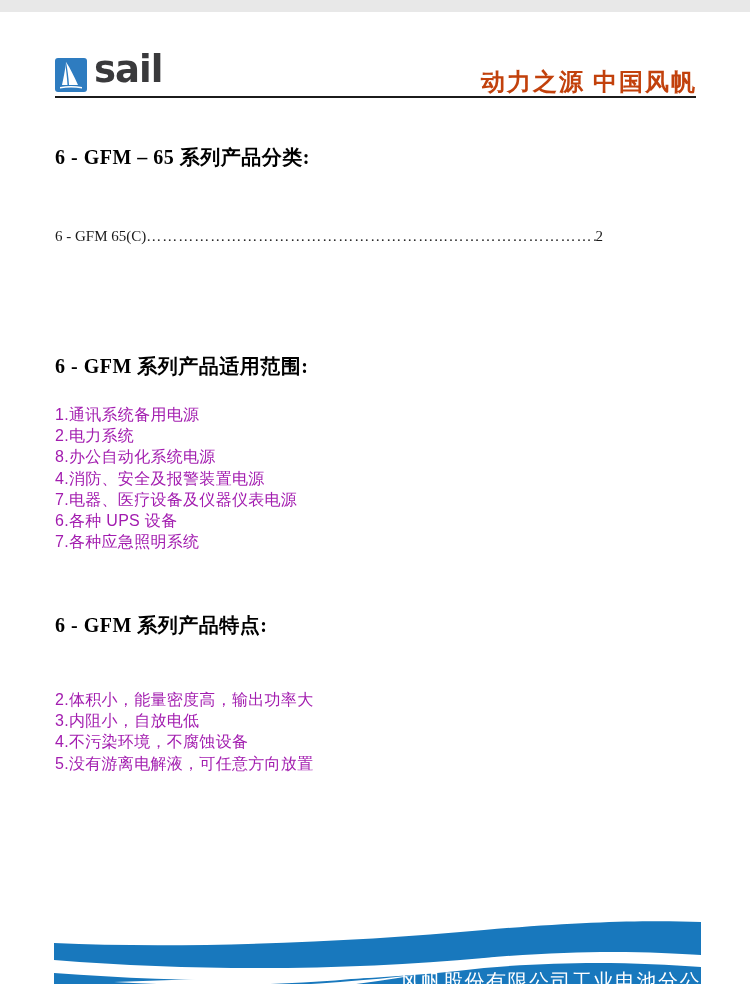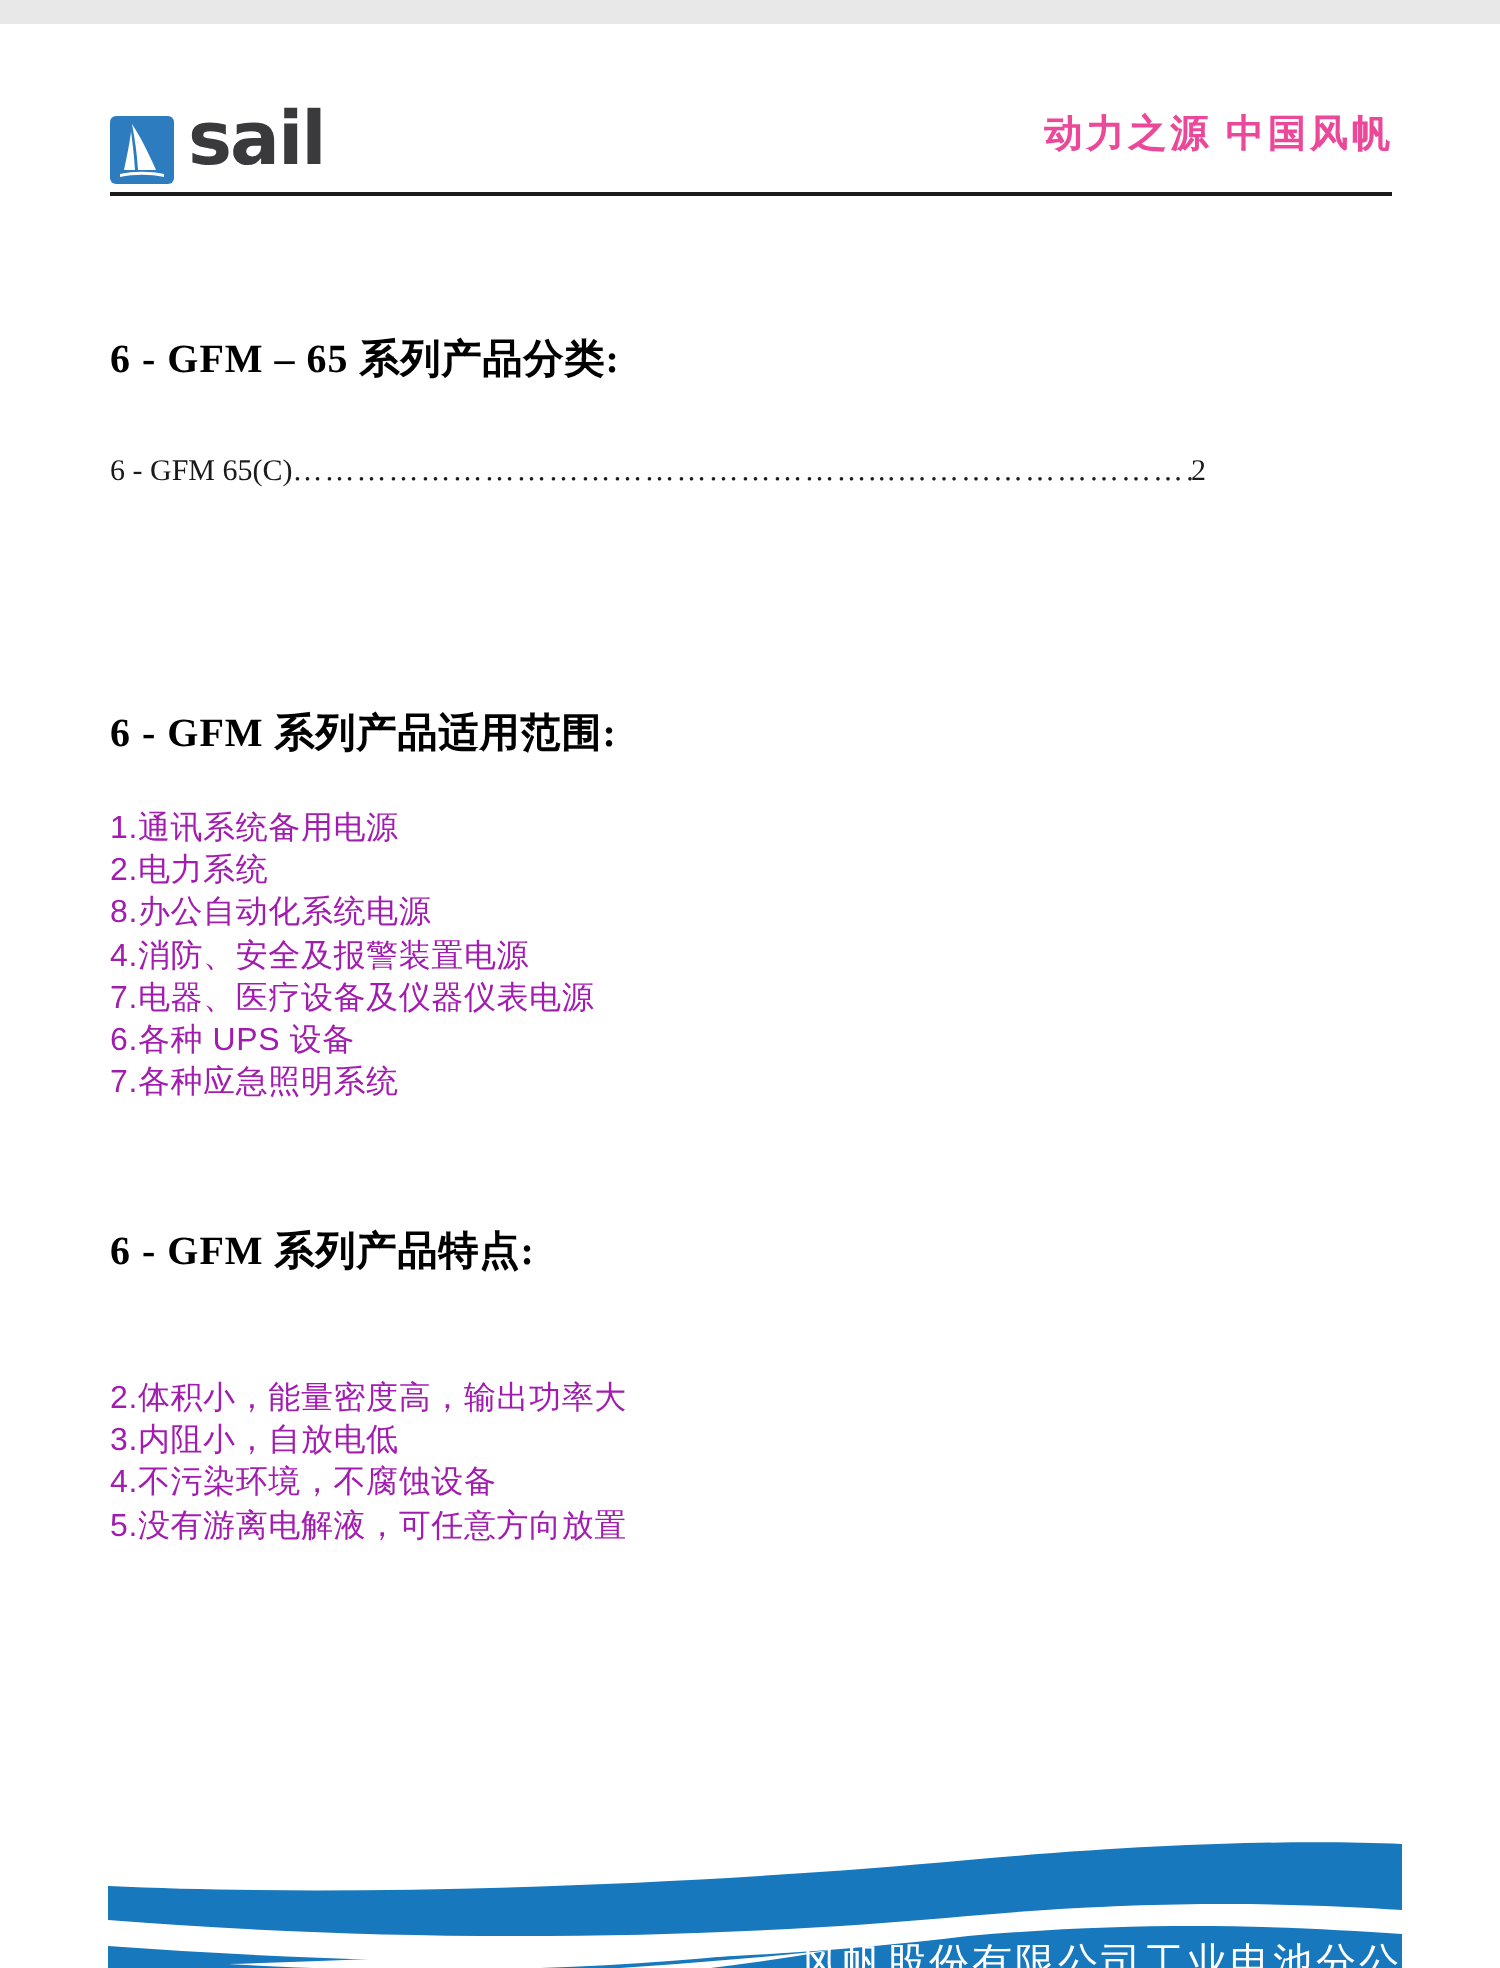--- a/index.html
+++ b/index.html
@@ -15,37 +15,37 @@
   
   .logo{position:absolute;left:55px;top:46px;display:flex;align-items:flex-start;}
   .logo-mark{display:block;width:32px;height:34px;}
   .logo-text{
     margin-left:7px;margin-top:-8px;
     font-family:"DejaVu Sans",sans-serif;
     font-weight:800;font-size:37px;line-height:1.1;
     letter-spacing:-1px;color:#3a3a3c;
   }
   .slogan{
-    position:absolute;right:53px;top:42px;
+    position:absolute;right:53px;top:54px;
     font-family:"Liberation Serif","DejaVu Serif",serif;
-    font-weight:700;font-size:19px;letter-spacing:2px;
-    color:#ec4899;white-space:nowrap;
+    font-weight:700;font-size:24px;letter-spacing:2px;
+    color:#c2410c;white-space:nowrap;
   }
   .header-rule{
     position:absolute;left:55px;top:84px;width:641px;height:0;
     border-top:2px solid #1b1b1b;
   }
   
   .h{
     position:absolute;left:55px;margin:0;
     font-family:"Liberation Serif","DejaVu Serif",serif;
     font-weight:700;font-size:20px;color:#000;
     letter-spacing:.5px;white-space:nowrap;
   }
-  .h1{top:154px;font-family:Liberation Serif, serif;}
+  .h1{top:132px;font-family:Liberation Serif, serif;}
   .h2a{top:341px;text-align:center;}
   .h2b{top:600px;}
   .toc-line{
     position:absolute;left:55px;top:216px;width:548px;
     display:flex;align-items:baseline;
     font-family:"Liberation Serif","DejaVu Serif",serif;
     font-size:15px;color:#1a1a1a;
   }
   .toc-label{white-space:nowrap;}
   .toc-leader{

